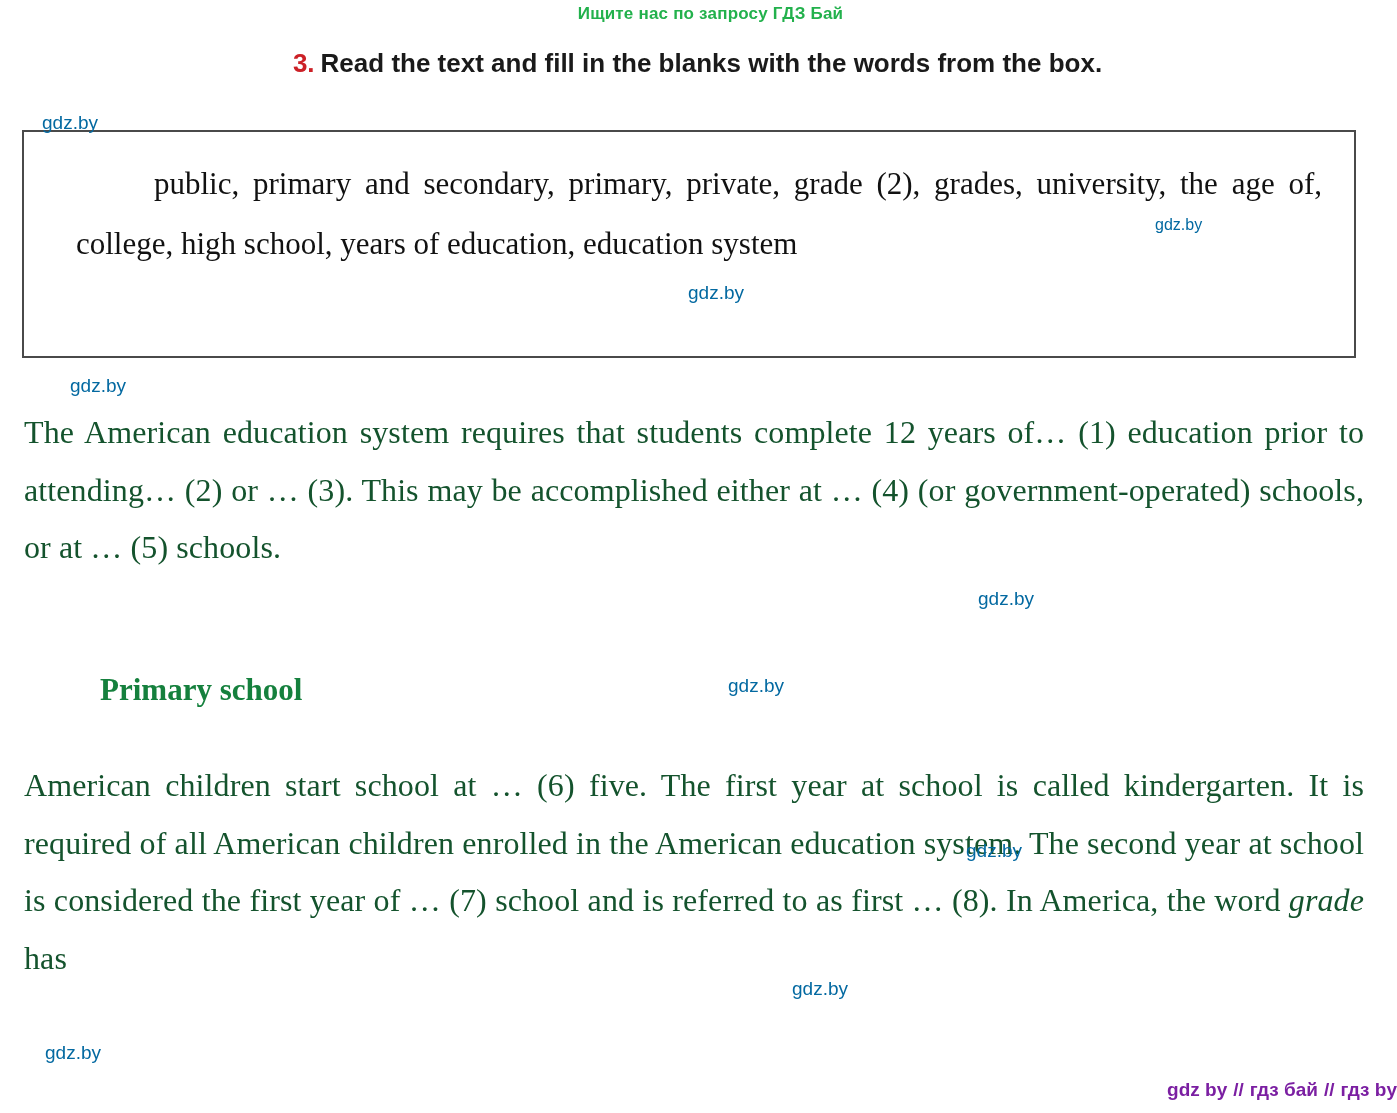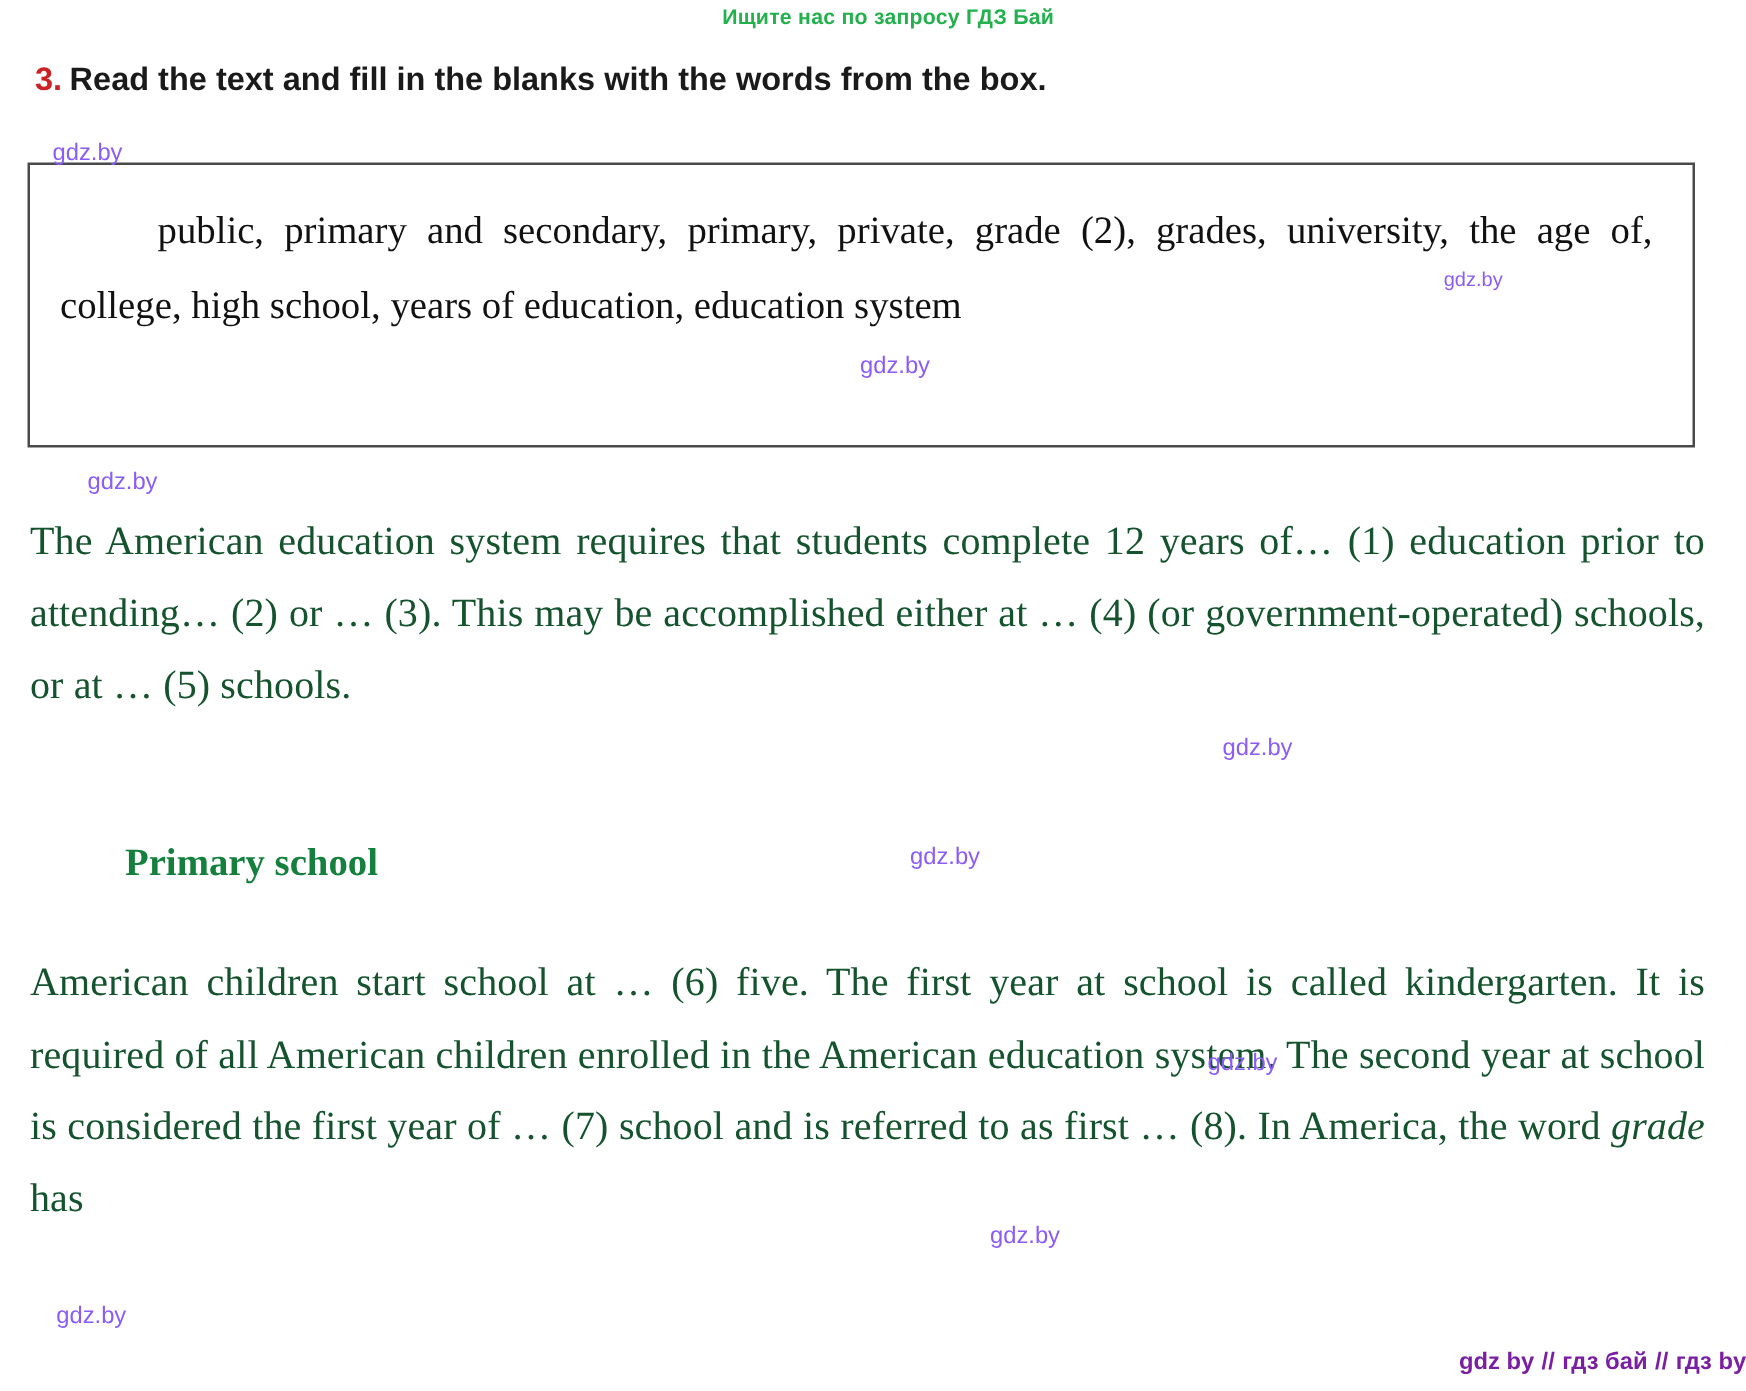--- a/index.html
+++ b/index.html
@@ -33,39 +33,40 @@
   .task-head {
     position: absolute;
     top: 48px;
     left: 28px;
     right: 30px;
     font-family: "Liberation Sans", sans-serif;
     font-size: 26px;
     font-weight: bold;
     color: #1a1a1a;
     white-space: nowrap;
+    text-align: center;
   }
   .task-num {
     color: #cc2127;
     font-weight: bold;
     margin-right: 6px;
   }
 
   
   .wordbox {
     position: absolute;
     top: 130px;
     left: 22px;
     width: 1334px;
     height: 228px;
     border: 2px solid #4a4a4a;
     box-sizing: border-box;
   }
   .wordbox-inner {
-    padding: 22px 32px 0 24px;
+    padding: 22px 32px 0 52px;
     font-size: 31px;
     line-height: 1.95;
     color: #111;
     text-align: justify;
     text-align-last: left;
     font-family: "Liberation Serif", serif;
   }
   .wordbox-inner .indent {
     display: inline-block;
     width: 78px;
@@ -93,21 +94,21 @@
     color: #15803d;
   }
   #para2 { top: 757px; }
 
   .para em { font-style: italic; }
 
   
   .wm {
     position: absolute;
     font-family: "Liberation Sans", sans-serif;
-    color: #8b5cf6;
+    color: #0369a1;
     font-size: 19px;
     white-space: nowrap;
     pointer-events: none;
   }
   .wm.small { font-size: 16px; }
 
   
   .bottombar {
     position: absolute;
     bottom: 12px;

